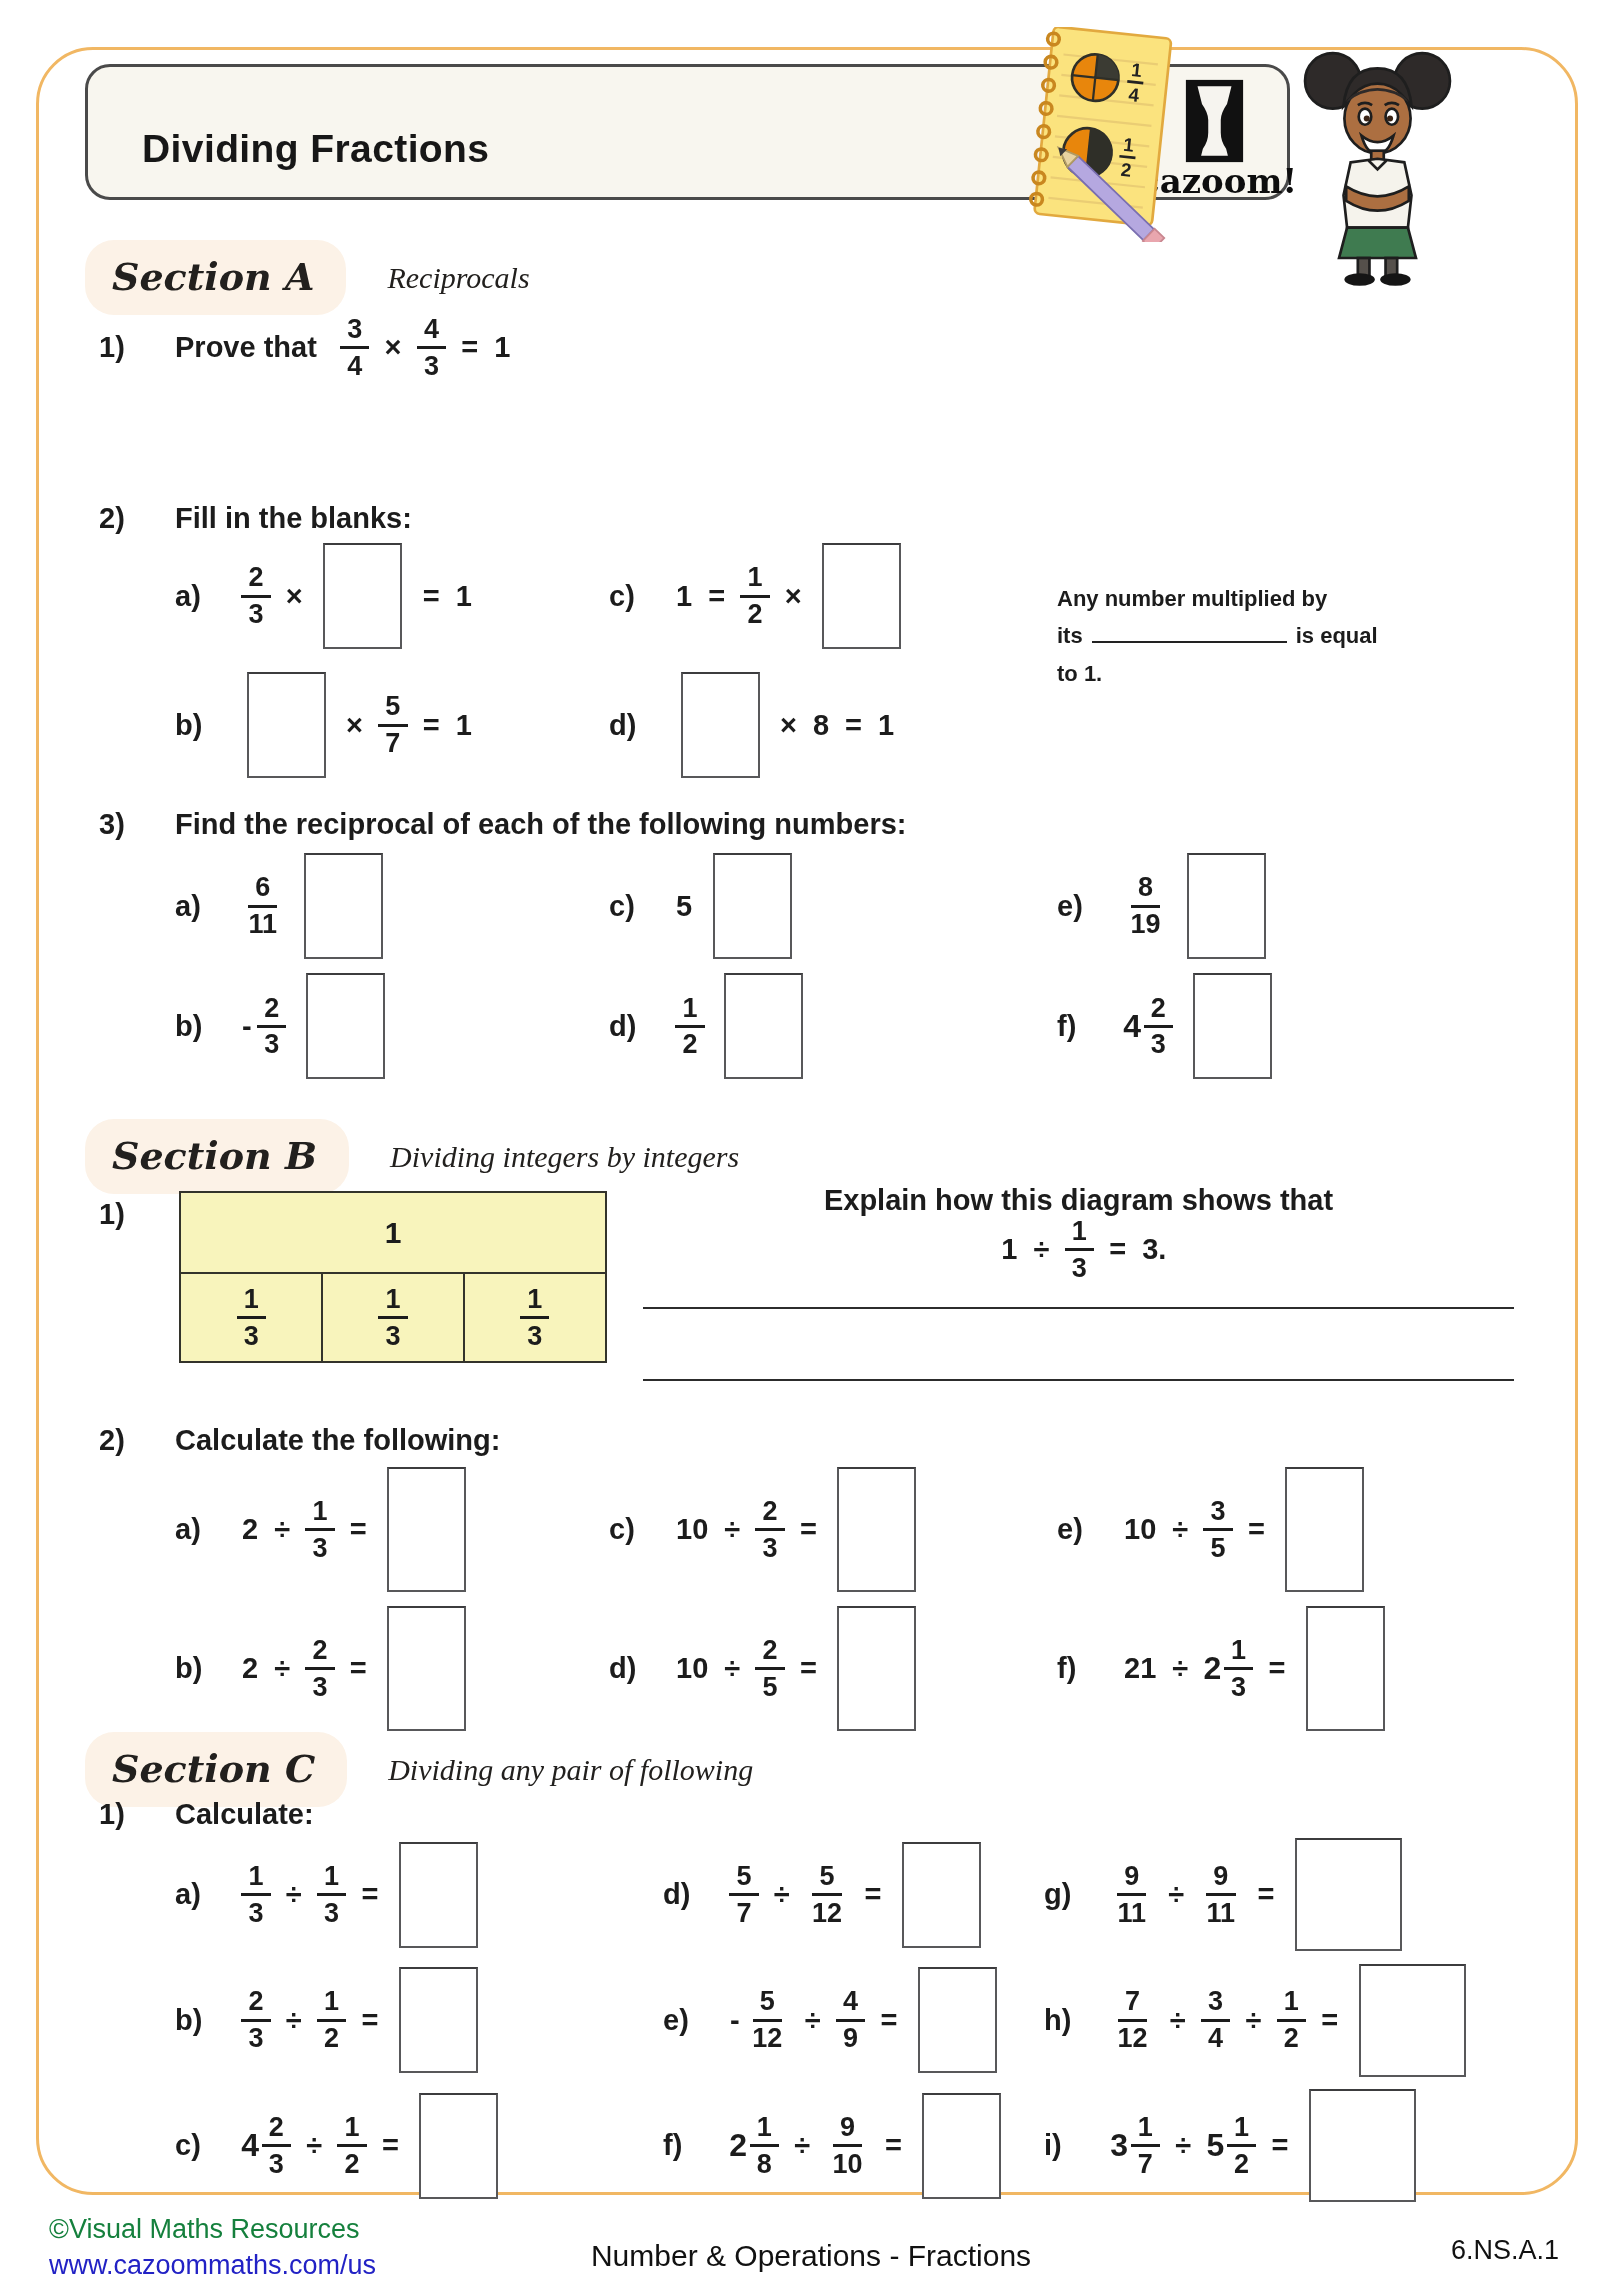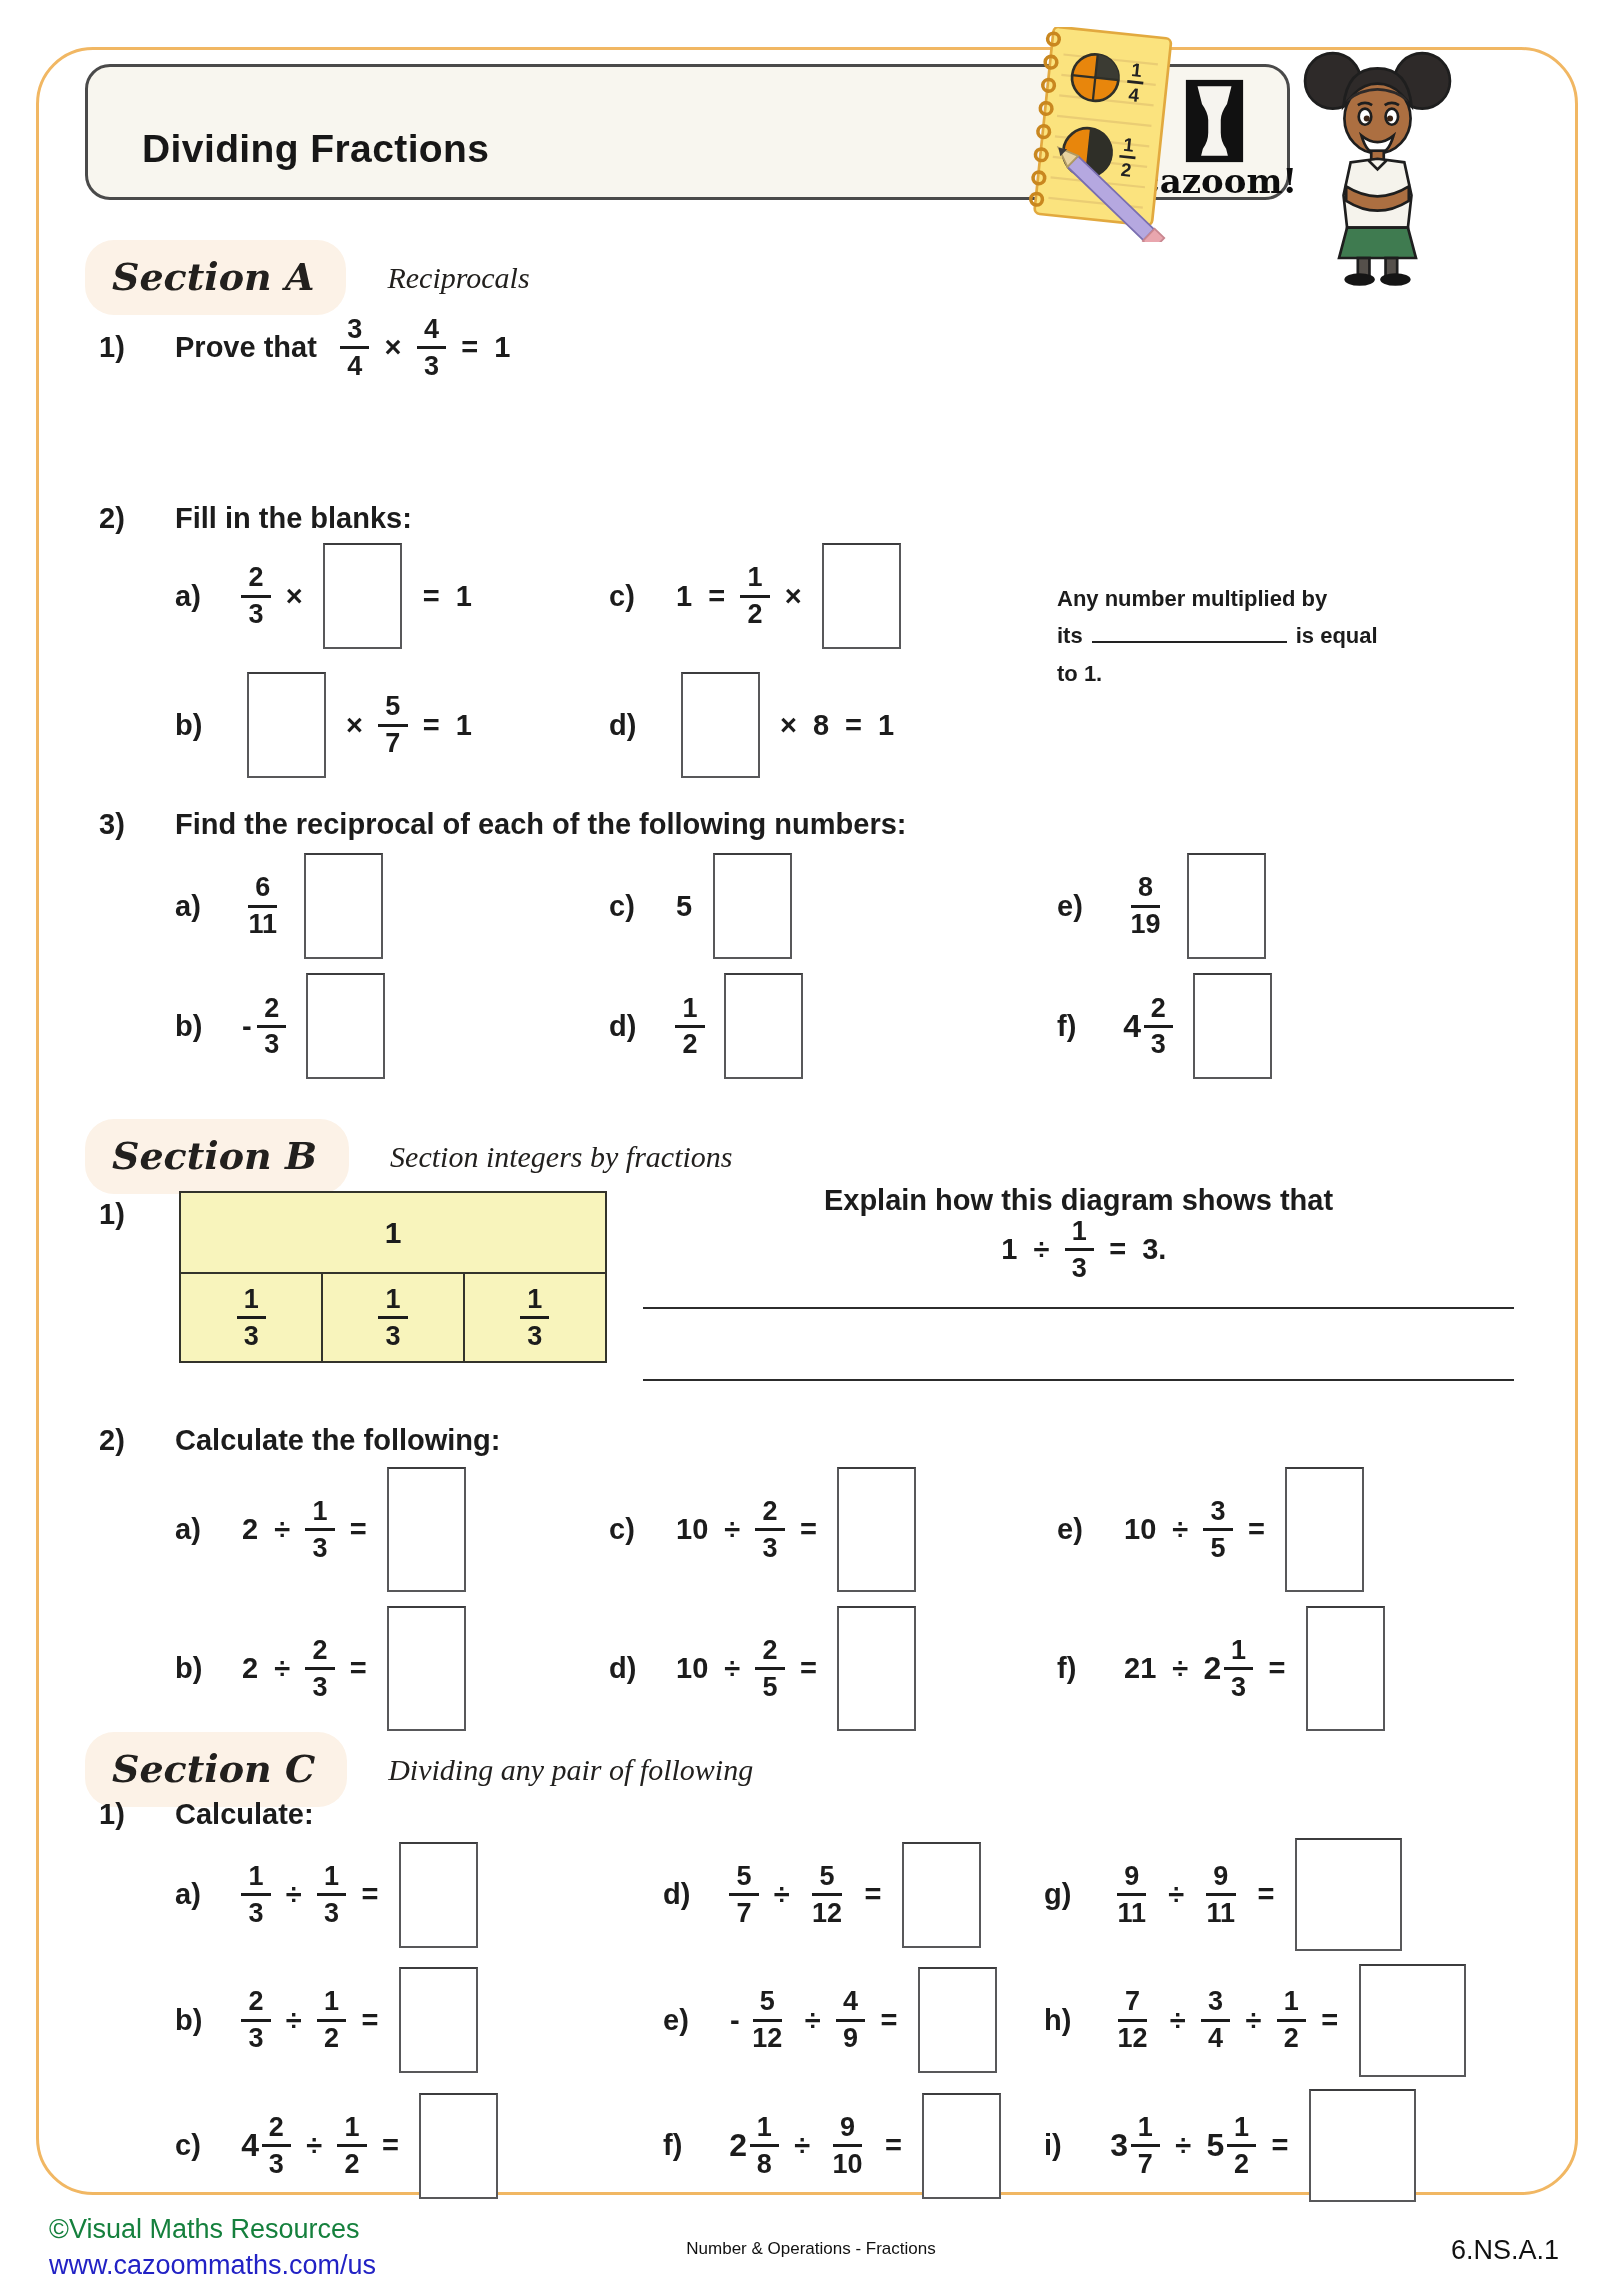--- a/index.html
+++ b/index.html
@@ -72,21 +72,21 @@
   }
   .diag-cell + .diag-cell { margin-left:-2.7px; }
   .explain { position:absolute; left:643px; top:1184px; width:871px; z-index:1; }
   .explain-text { display:flex; align-items:center; min-height:86px; font-weight:bold; font-size:29px; flex-wrap:wrap;flex-direction:column; }
   .wline { border-bottom:2.7px solid #2c2c2c; width:100%; height:0; }
   .wline1 { margin-top:25px; }
   .wline2 { margin-top:70px; }
   
   .foot-copy { position:absolute; left:49px; top:2214px; font-size:27px; color:#15803d; }
   .foot-link { position:absolute; left:49px; top:2250px; font-size:27px; color:#2222C5; text-decoration-thickness:1.8px; cursor:pointer; }
-  .foot-center { position:absolute; left:0; right:0; top:2239px; text-align:center; font-size:17px; color:#111; }
+  .foot-center { position:absolute; left:0; right:0; top:2239px; text-align:center; font-size:30px; color:#111; }
   .foot-code { position:absolute; right:63px; top:2235px; font-size:27px; color:#111; }
 </style>
 </head>
 <body>
 
 <div class="frame"></div>
 
 <div class="titlebox">
   <div class="page-title">Dividing Fractions</div>
 </div>
@@ -325,21 +325,21 @@
             <span class="den">3</span>
           </span>
         </span>
         <span class="abox"></span>
       </span>
     </div>
 </div>
 
 <div class="sec-header" style="top:1119px;">
   <div class="sec-pill">Section B</div>
-  <div class="sec-sub">Section integers by fractions</div>
+  <div class="sec-sub">Dividing integers by integers</div>
 </div>
 
 <div class="qrow" style="left:99px; top:1198px;">
   <span class="qnum">1)</span>
 </div>
 
 <div class="diagram">
   <div class="diag-top">1</div>
   <div class="diag-row">
     <div class="diag-cell">

